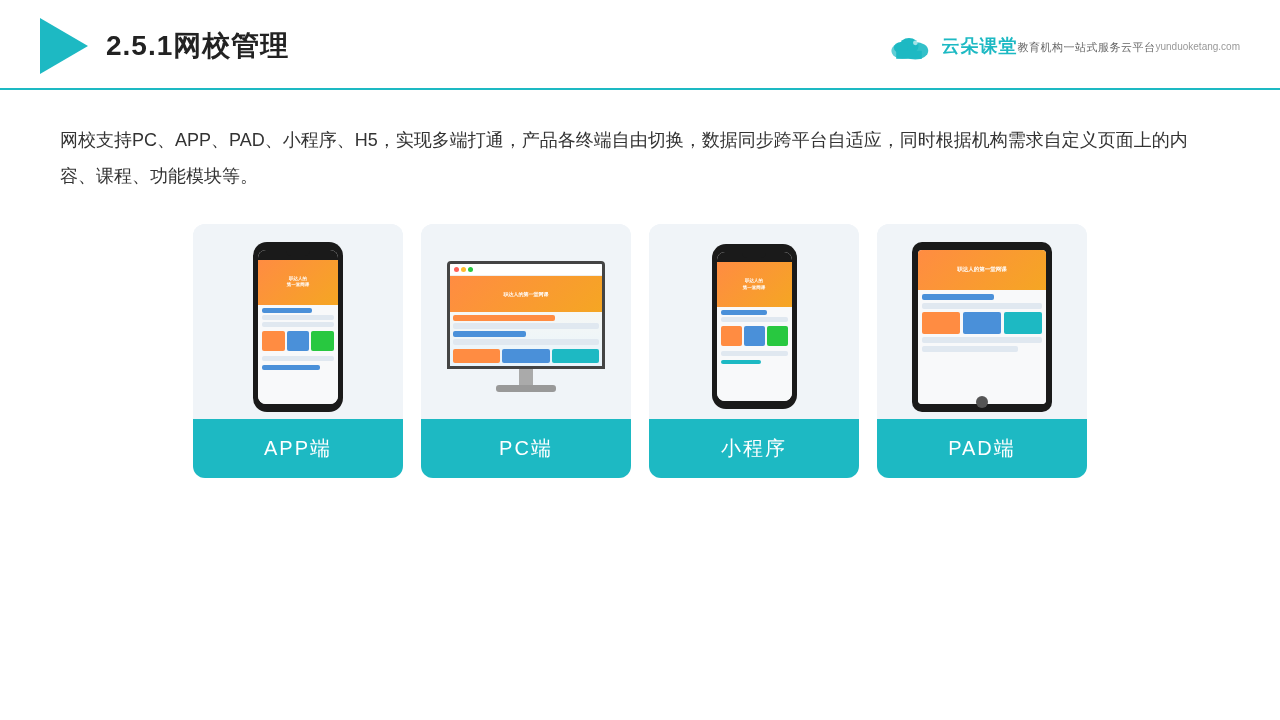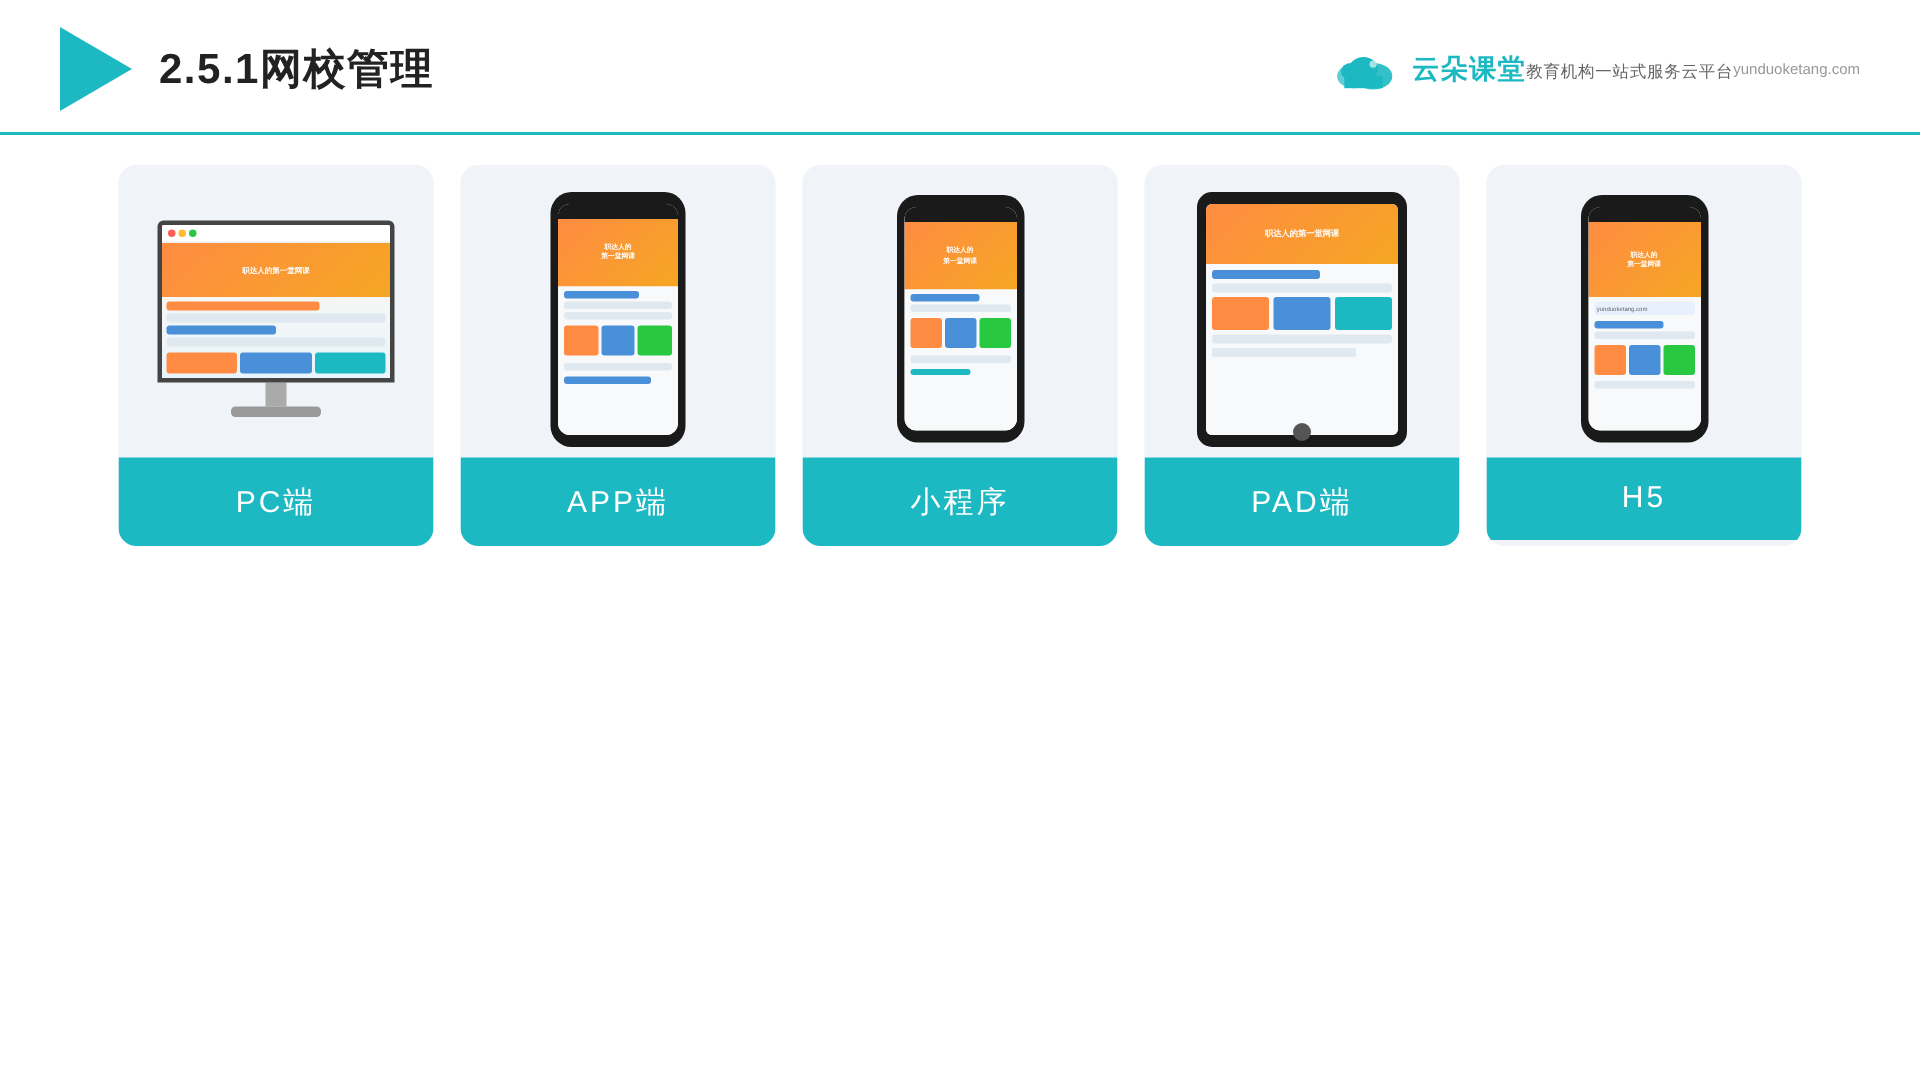--- a/index.html
+++ b/index.html
@@ -386,22 +386,52 @@
         </svg>
         <span class="cloud-text">云朵课堂</span>
       </div>
       <div class="cloud-sub">
         <span>教育机构一站式服务云平台</span>
       </div>
       <div style="font-size:10px;color:#999;">yunduoketang.com</div>
     </div>
   </div>
 
+  <div class="description">
+    <span>网校支持PC、APP、PAD、小程序、H5，实现多端打通，产品各终端自由切换，数据同步跨平台自适应，同时根据机构需求自定义页面上的内容、课程、功能模块等。</span>
+  </div>
 
   <div class="cards-container">
+
+    <div class="card">
+      <div class="card-image-area">
+        <div class="phone">
+          <div class="phone-notch"></div>
+          <div class="phone-screen">
+            <div class="phone-screen-top"></div>
+            <div class="phone-screen-hero">
+              <span class="phone-hero-text">职达人的<br>第一堂网课</span>
+            </div>
+            <div class="phone-body">
+              <div class="phone-row accent"></div>
+              <div class="phone-row"></div>
+              <div class="phone-row"></div>
+              <div class="phone-cards">
+                <div class="phone-card-mini c1"></div>
+                <div class="phone-card-mini c2"></div>
+                <div class="phone-card-mini c3"></div>
+              </div>
+              <div class="phone-row" style="margin-top:3px;"></div>
+              <div class="phone-row accent" style="width:80%;margin-top:2px;"></div>
+            </div>
+          </div>
+        </div>
+      </div>
+      <div class="card-label">APP端</div>
+    </div>
 
     <div class="card">
       <div class="card-image-area">
         <div class="monitor">
           <div class="monitor-screen">
             <div class="monitor-screen-inner">
               <div class="monitor-screen-bar">
                 <div class="monitor-dot r"></div>
                 <div class="monitor-dot y"></div>
                 <div class="monitor-dot g"></div>
@@ -426,47 +456,20 @@
           </div>
           <div class="monitor-stand-neck"></div>
           <div class="monitor-stand-base"></div>
         </div>
       </div>
       <div class="card-label">PC端</div>
     </div>
 
     <div class="card">
       <div class="card-image-area">
-        <div class="phone">
-          <div class="phone-notch"></div>
-          <div class="phone-screen">
-            <div class="phone-screen-top"></div>
-            <div class="phone-screen-hero">
-              <span class="phone-hero-text">职达人的<br>第一堂网课</span>
-            </div>
-            <div class="phone-body">
-              <div class="phone-row accent"></div>
-              <div class="phone-row"></div>
-              <div class="phone-row"></div>
-              <div class="phone-cards">
-                <div class="phone-card-mini c1"></div>
-                <div class="phone-card-mini c2"></div>
-                <div class="phone-card-mini c3"></div>
-              </div>
-              <div class="phone-row" style="margin-top:3px;"></div>
-              <div class="phone-row accent" style="width:80%;margin-top:2px;"></div>
-            </div>
-          </div>
-        </div>
-      </div>
-      <div class="card-label">APP端</div>
-    </div>
-
-    <div class="card">
-      <div class="card-image-area">
         <div class="phone" style="width:85px;height:165px;">
           <div class="phone-notch"></div>
           <div class="phone-screen">
             <div class="phone-screen-top"></div>
             <div class="phone-screen-hero">
               <span class="phone-hero-text">职达人的<br>第一堂网课</span>
             </div>
             <div class="phone-body">
               <div class="phone-row accent"></div>
               <div class="phone-row"></div>
@@ -502,40 +505,15 @@
               <div class="tablet-row" style="margin-top:3px;"></div>
               <div class="tablet-row" style="width:80%;"></div>
             </div>
           </div>
           <div class="tablet-home-btn"></div>
         </div>
       </div>
       <div class="card-label">PAD端</div>
     </div>
 
-    <div class="card">
-      <div class="card-image-area">
-        <div class="phone" style="width:85px;height:165px;">
-          <div class="phone-notch"></div>
-          <div class="phone-screen">
-            <div class="phone-screen-top"></div>
-            <div class="phone-screen-hero" style="height:50px;">
-              <span class="phone-hero-text">职达人的<br>第一堂网课</span>
-            </div>
-            <div class="phone-body">
-              <div style="font-size:4px;color:#666;margin-bottom:2px;background:#e8f0fe;padding:2px;border-radius:2px;">yunduoketang.com</div>
-              <div class="phone-row accent"></div>
-              <div class="phone-row"></div>
-              <div class="phone-cards">
-                <div class="phone-card-mini c1"></div>
-                <div class="phone-card-mini c2"></div>
-                <div class="phone-card-mini c3"></div>
-              </div>
-              <div class="phone-row" style="margin-top:2px;"></div>
-            </div>
-          </div>
-        </div>
-      </div>
-      <div class="card-label">H5</div>
-    </div>
 
   </div>
 </div>
 
 </body></html>

